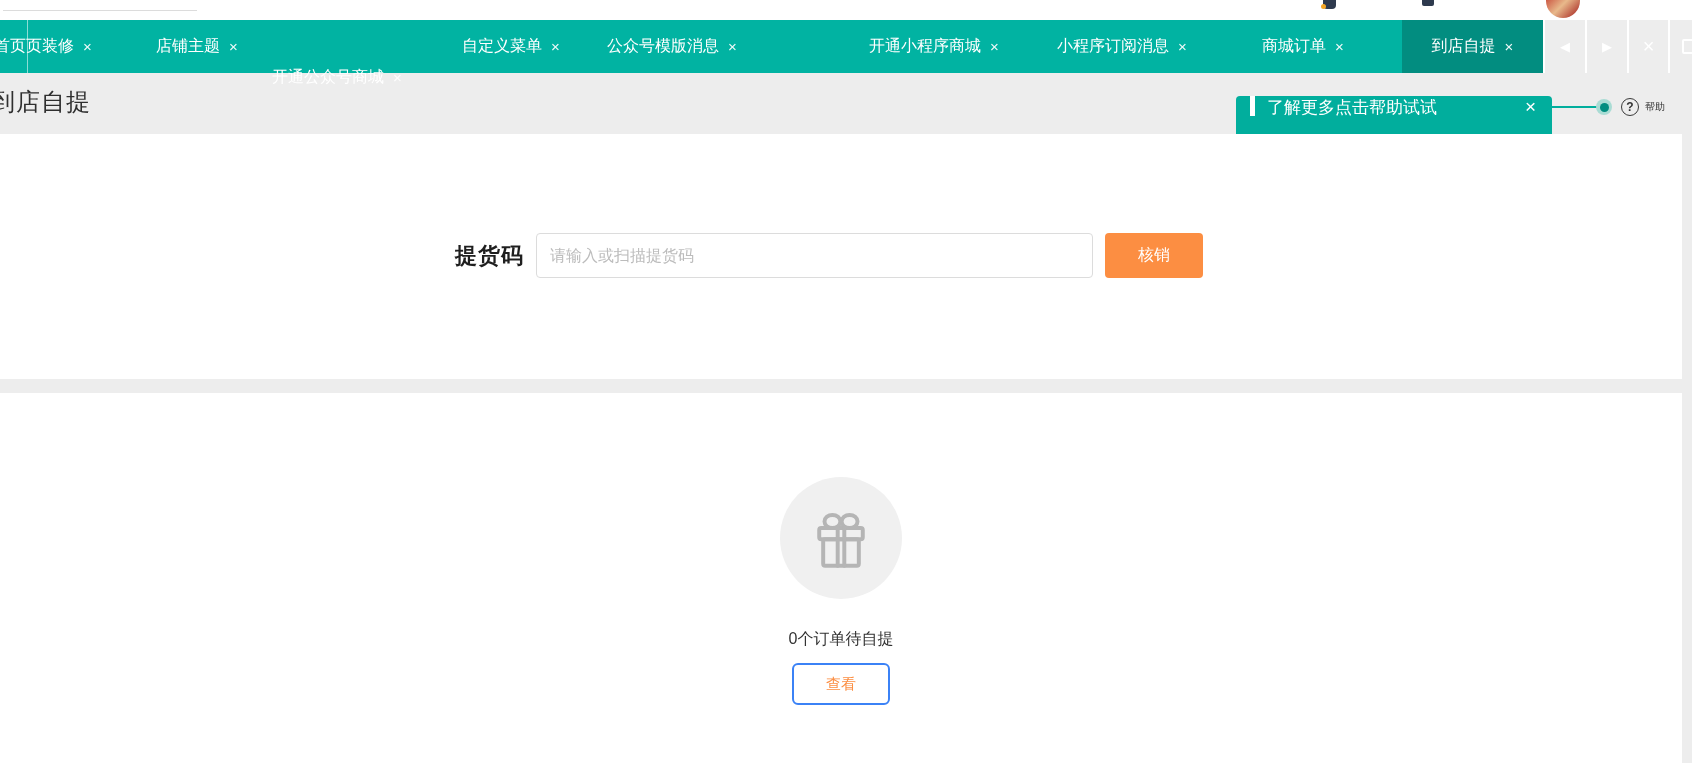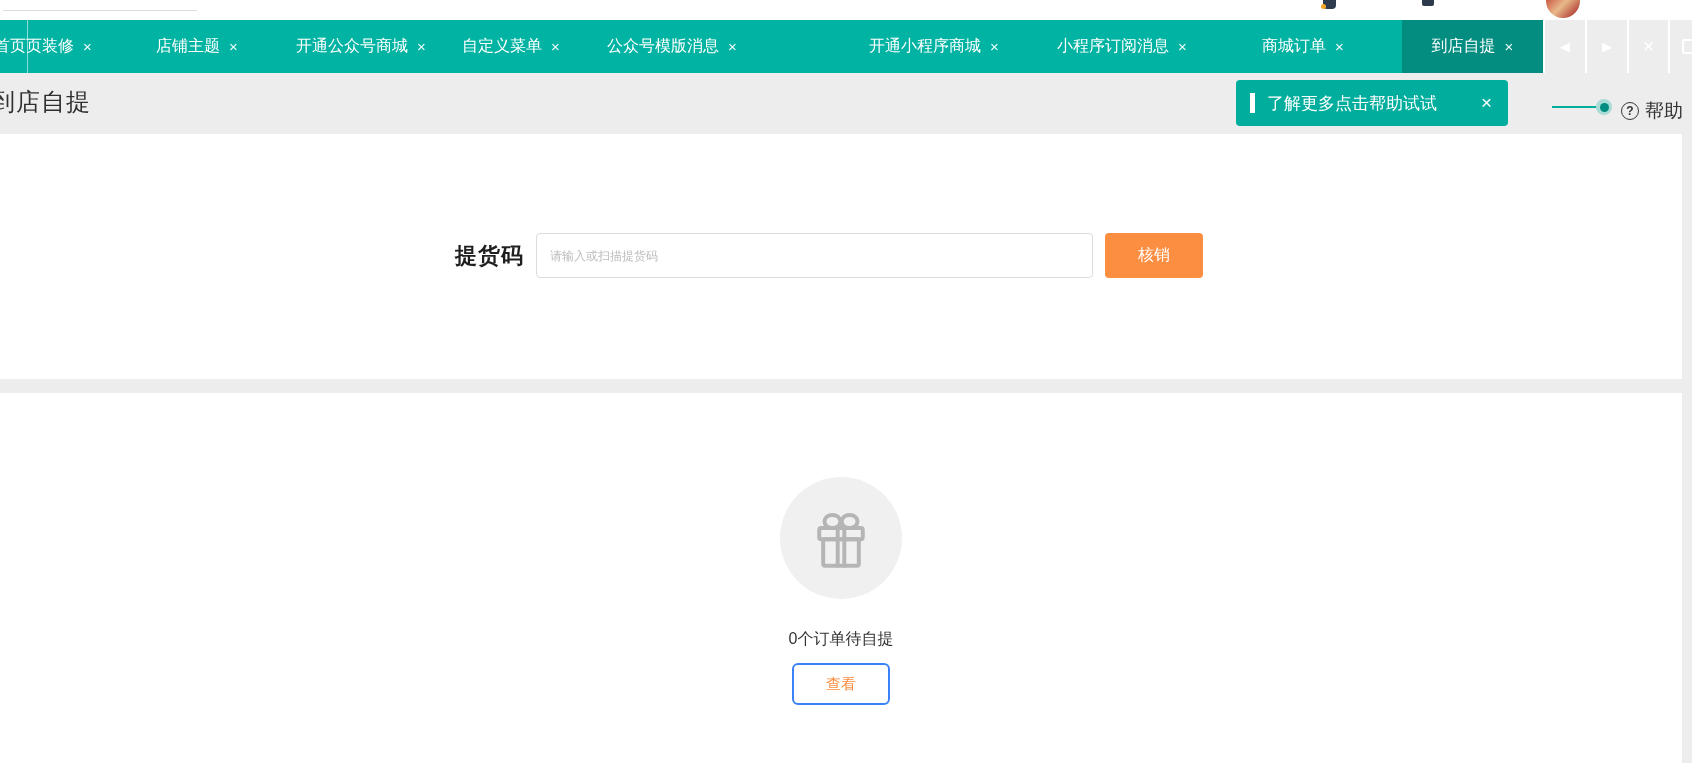--- a/index.html
+++ b/index.html
@@ -27,44 +27,44 @@
             display:flex; align-items:center; justify-content:center; }
   .tabctl.prev  { left:1543px; width:42px; font-size:13px; }
   .tabctl.next  { left:1585px; width:42px; font-size:13px; }
   .tabctl.close { left:1627px; width:41px; font-size:20px; font-weight:300; }
   .tabctl.expand{ left:1668px; width:40px; }
   .expand-box { width:15px; height:15px; border:2px solid #fff; border-radius:2px; }
 
   
   .page-title { position:absolute; left:-9px; top:86px; font-size:24px; color:#2f2f2f; letter-spacing:1px; }
 
-  .help-banner { position:absolute; left:1236px; top:80px; width:272px; height:46px; background:#01ae9d;
-                 border-radius:4px; display:flex; align-items:center; color:#fff; padding:0 16px 0 14px; }
+  .help-banner { position:absolute; left:1236px; top:96px; width:316px; height:46px; background:#01ae9d;
+                 border-radius:4px; display:flex; align-items:flex-start; color:#fff; padding:0 16px 0 14px; }
   .help-banner .marker { width:5px; height:20px; background:#ffffff; margin-right:12px; flex:0 0 auto; }
   .help-banner .txt { font-size:17px; flex:1 1 auto; }
   .help-banner .bclose { font-size:19px; font-weight:300; cursor:pointer; }
   .help-line { position:absolute; left:1552px; top:106px; width:46px; height:2px; background:#01ae9d; }
   .help-dot { position:absolute; left:1596px; top:99px; width:16px; height:16px; border-radius:50%;
               background:#a9dcd4; display:flex; align-items:center; justify-content:center; }
   .help-dot .core { width:9px; height:9px; border-radius:50%; background:#028d80; }
   .help-entry { position:absolute; left:1621px; top:98px; display:flex; align-items:center; gap:6px; color:#333; }
   .help-q { width:18px; height:18px; border:1.5px solid #3a3a3a; border-radius:50%; font-size:12px; font-weight:bold;
             display:flex; align-items:center; justify-content:center; }
-  .help-label { font-size:19px; }
+  .help-label { font-size:10px; }
 
   
   .card { position:absolute; left:0; width:1682px; background:#ffffff; }
   .card-verify { top:134px; height:245px; }
   .card-orders { top:393px; height:370px; }
 
   .verify-row { position:absolute; left:0; right:0; top:99px; display:flex; justify-content:center;
                 align-items:center; gap:12px; transform:translateX(-12px); }
   .verify-label { font-size:22px; font-weight:700; color:#1f1f1f; letter-spacing:1px; }
   .verify-input { width:557px; height:45px; border:1px solid #dcdcdc; border-radius:4px; padding:0 13px;
-                  font-size:12px; color:#333; outline:none; background:#fff; }
+                  font-size:16px; color:#333; outline:none; background:#fff; }
   .verify-input::placeholder { color:#bcbcbc; }
   .verify-btn { width:98px; height:45px; background:#fc8e42; border:none; border-radius:4px;
                 color:#ffffff; font-size:16px; cursor:pointer; }
 
   .empty { text-align:center; padding-top:84px; }
   .gift-circle { width:122px; height:122px; border-radius:50%; background:#f0f0f0; margin:0 auto;
                  display:flex; align-items:center; justify-content:center; }
   .empty-msg { margin-top:30px; font-size:16px; color:#333; }
   .view-btn { margin-top:13px; width:98px; height:42px; background:#ffffff; border:2px solid #3b82f6;
               border-radius:6px; color:#fc8e42; font-size:15px; cursor:pointer; }
@@ -88,21 +88,21 @@
           <span>首页</span>
         </div>
         <div class="tab" style="left: 26px; text-align: right;">
           <span>页装修</span>
           <span class="x">×</span>
         </div>
         <div class="tab" style="left: 156px;">
           <span>店铺主题</span>
           <span class="x">×</span>
         </div>
-        <div class="tab" style="left: 296px;">
+        <div class="tab" style="left: 272px; margin-top: 31px;">
           <span>开通公众号商城</span>
           <span class="x">×</span>
         </div>
         <div class="tab" style="left: 462px;">
           <span>自定义菜单</span>
           <span class="x">×</span>
         </div>
         <div class="tab" style="left: 607px;">
           <span>公众号模版消息</span>
           <span class="x">×</span>

